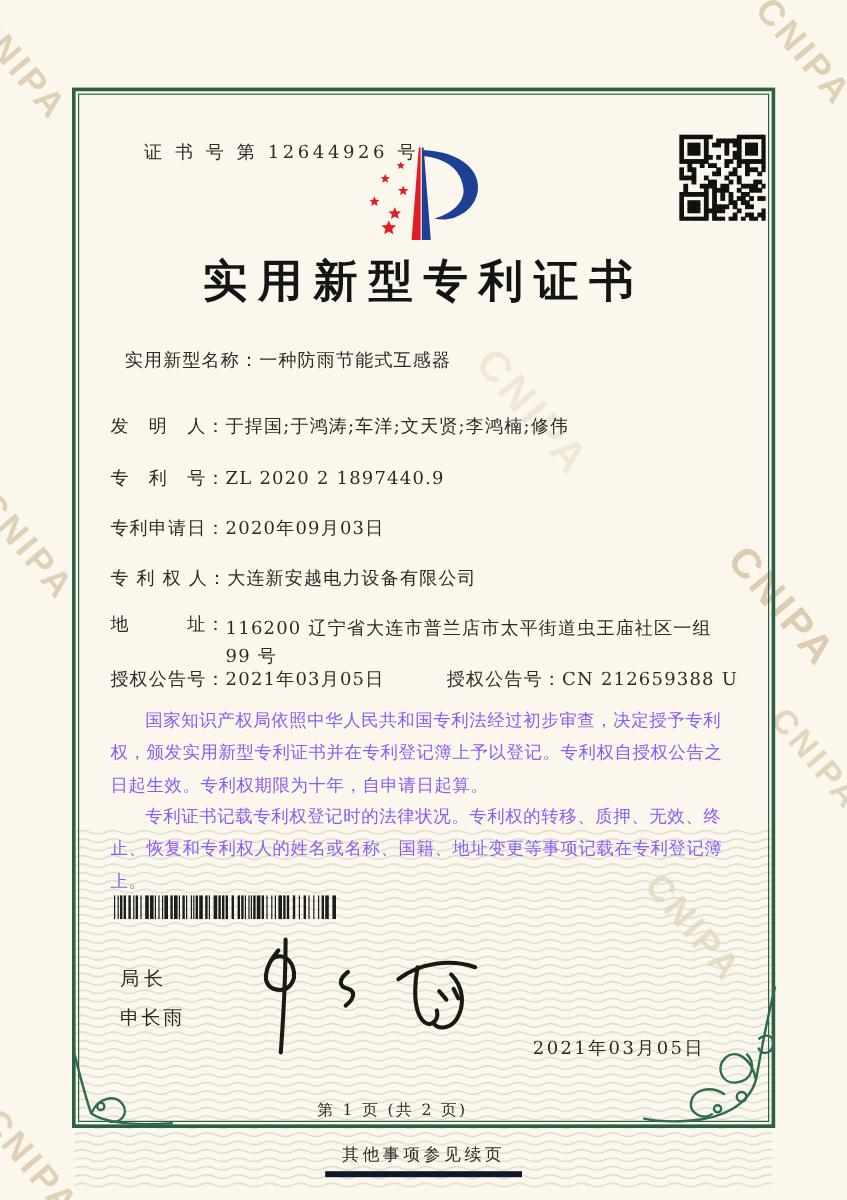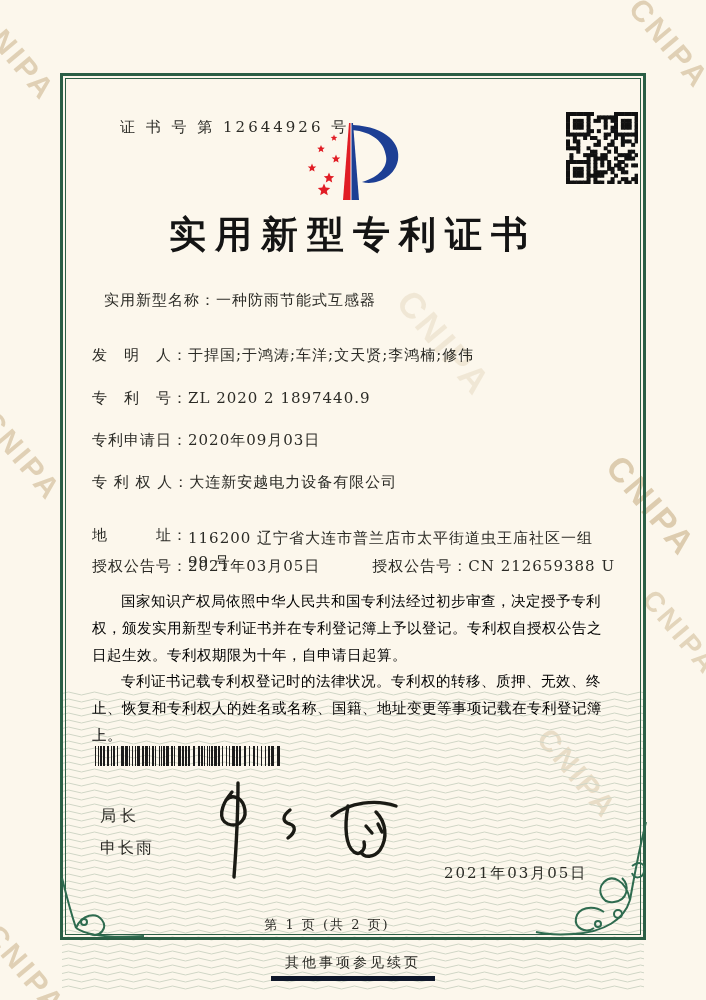--- a/index.html
+++ b/index.html
@@ -29,21 +29,21 @@
     font-size:37px;font-weight:bold;letter-spacing:9px;color:#141414;z-index:2;}
   .field-row{position:absolute;left:92px;font-size:15px;letter-spacing:1px;z-index:2;white-space:nowrap;}
   .field-row .lab{color:#2b2b26;}
   .field-row .val{color:#2b2b26;}
   .addr-row{position:absolute;left:92px;width:532px;font-size:15px;letter-spacing:1px;z-index:2;display:flex;}
   .addr-row .lab{white-space:nowrap;}
   .addr-row .val{width:430px;line-height:1.6;}
   .grant-row{position:absolute;left:92px;top:557px;font-size:15px;letter-spacing:1px;z-index:2;white-space:nowrap;}
   .grant-gap{display:inline-block;width:52px;}
   .body-text{position:absolute;left:92px;top:588px;width:524px;font-size:14.5px;
-    line-height:1.85;letter-spacing:0.5px;z-index:2;color:#000000;}
+    line-height:1.85;letter-spacing:0.5px;z-index:2;color:#8b5cf6;}
   .body-text p{margin:0;text-indent:2em;}
   .barcode{position:absolute;left:95px;top:746px;z-index:2;}
   .signer-title{position:absolute;left:100px;top:806px;font-size:16px;letter-spacing:4px;z-index:2;}
   .signer-name{position:absolute;left:100px;top:838px;font-size:16px;letter-spacing:2px;z-index:2;text-align:center;}
   .signature{position:absolute;left:198px;top:780px;z-index:2;}
   .issue-date{position:absolute;left:444px;top:864px;font-size:15px;letter-spacing:2px;z-index:2;}
   .page-info{position:absolute;left:0;top:916px;width:654px;text-align:center;
     font-size:13px;letter-spacing:2px;z-index:2;}
   .footer-note{position:absolute;left:353px;top:954px;transform:translateX(-50%);
     font-size:14px;letter-spacing:3px;z-index:2;padding:0 14px 4px 14px;
@@ -345,21 +345,21 @@
   </div>
   <div class="field-row" style="top:389px;">
     <span class="lab">专　利　号：</span><span class="val">ZL 2020 2 1897440.9</span>
   </div>
   <div class="field-row" style="top:431px;">
     <span class="lab">专利申请日：</span><span class="val">2020年09月03日</span>
   </div>
   <div class="field-row" style="top:473px;">
     <span class="lab">专 利 权 人：</span><span class="val">大连新安越电力设备有限公司</span>
   </div>
-  <div class="addr-row" style="top:511px;margin-top:15px;">
+  <div class="addr-row" style="top:511px;">
     <span class="lab">地　　　址：</span>
       <span class="val">116200 辽宁省大连市普兰店市太平街道虫王庙社区一组 99 号</span>
   </div>
 
   <div class="grant-row">
     <span>授权公告号：</span><span>2021年03月05日</span><span class="grant-gap"></span><span>授权公告号：</span><span>CN 212659388 U</span>
   </div>
 
   <div class="body-text">
     <p>国家知识产权局依照中华人民共和国专利法经过初步审查，决定授予专利权，颁发实用新型专利证书并在专利登记簿上予以登记。专利权自授权公告之日起生效。专利权期限为十年，自申请日起算。</p>

